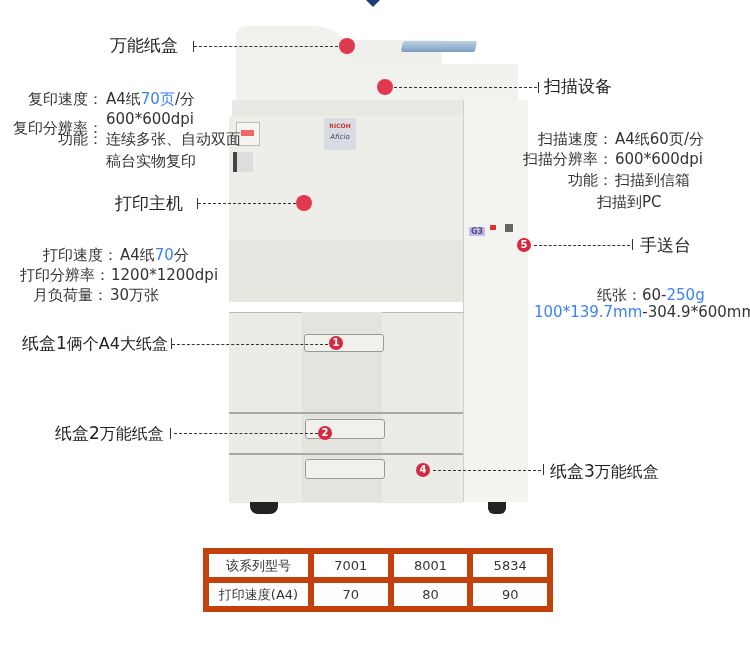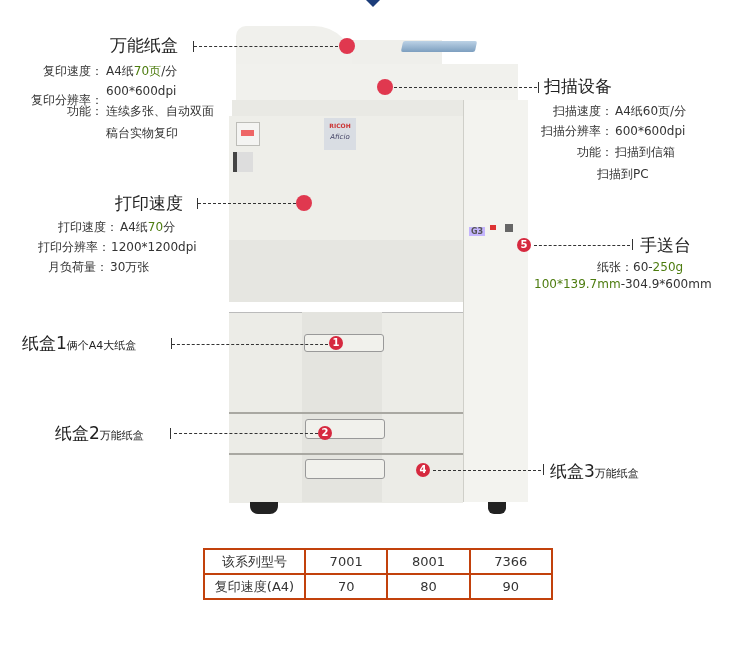--- a/index.html
+++ b/index.html
@@ -1,35 +1,35 @@
 <!DOCTYPE html>
 <html><head>
 <meta charset="utf-8">
 <style>
   html, body { margin:0; padding:0; background:#ffffff; }
   body { width:750px; height:658px; position:relative; overflow:hidden;
          font-family:"DejaVu Sans","Liberation Sans",sans-serif; color:#333; }
   .abs { position:absolute; }
-  .red { color:#4d7c0f; }
+  .red { color:#3b82f6; }
   .title { font-size:17px; color:#222; white-space:nowrap; line-height:20px; }
-  .spec { font-size:12px; color:#333; white-space:nowrap; line-height:20px; }
+  .spec { font-size:15px; color:#333; white-space:nowrap; line-height:20px;margin-top:28px; }
   .spec-r { text-align:right; }
-  .small { font-size:11px; }
+  .small { font-size:16px; }
   .dash { position:absolute; height:0; border-top:1.3px dashed #333; }
   .tick { position:absolute; width:1px; height:11px; background:#333; }
   .dot { position:absolute; width:16px; height:16px; border-radius:50%; background:#e0384f; }
   .num { position:absolute; width:14px; height:14px; border-radius:50%; background:#d6293f;
          color:#fff; font-size:10px; font-weight:bold; text-align:center; line-height:14px;
          font-family:"DejaVu Sans",sans-serif; }
   
   .pp { position:absolute; background:#ebebe6; }
   .pline { position:absolute; background:#a9a8a2; }
   table.spec-table { position:absolute; left:203px; top:548px; width:350px;
     border-collapse:collapse; font-family:"DejaVu Sans",sans-serif; font-size:13px; color:#333; }
-  table.spec-table td { border:2px solid #c2410c; height:23px; text-align:center; padding:0; }
+  table.spec-table td { border:6px solid #c2410c; height:23px; text-align:center; padding:0; }
   table.spec-table td:first-child { width:99px; }
 </style>
 </head>
 <body>
 
 <div class="abs" style="left:366px;top:0;width:0;height:0;border-left:7px solid transparent;border-right:7px solid transparent;border-top:7px solid #1c3d7a;"></div>
 
 <div>
 
   <div class="pp" style="left:236px;top:26px;width:118px;height:50px;background:#f0f0ec;border-radius:10px 40px 0 0;"></div>
@@ -88,21 +88,21 @@
 <div class="abs title" style="left:544px;top:76px;">扫描设备</div>
 
 <div class="abs spec spec-r" style="left:500px;top:101px;width:113px;">扫描速度：</div>
 <div class="abs spec" style="left:615px;top:101px;">A4纸60页/分</div>
 <div class="abs spec spec-r" style="left:500px;top:121px;width:113px;">扫描分辨率：</div>
 <div class="abs spec" style="left:615px;top:121px;">600*600dpi</div>
 <div class="abs spec spec-r" style="left:500px;top:142px;width:113px;">功能：</div>
 <div class="abs spec" style="left:615px;top:142px;">扫描到信箱</div>
 <div class="abs spec" style="left:597px;top:164px;">扫描到PC</div>
 
-<div class="abs title" style="left:115px;top:193px;">打印速度</div>
+<div class="abs title" style="left:115px;top:193px;">打印主机</div>
 <div class="tick" style="left:197px;top:198px;"></div>
 <div class="dash" style="left:198px;top:203px;width:98px;"></div>
 <div class="dot" style="left:296px;top:195px;"></div>
 
 <div class="abs spec spec-r" style="left:0;top:217px;width:118px;">打印速度：</div>
 <div class="abs spec" style="left:120px;top:217px;">
   <span>A4纸</span><span class="red">70</span><span>分</span>
 </div>
 <div class="abs spec spec-r" style="left:0;top:237px;width:110px;">打印分辨率：</div>
 <div class="abs spec red" style="left:111px;top:237px;">1200*1200dpi</div>
@@ -140,22 +140,22 @@
 <div class="abs title" style="left:550px;top:461px;">
   <span>纸盒3</span><span class="small">万能纸盒</span>
 </div>
 
 <table class="spec-table">
   <tbody>
       <tr>
     <td>该系列型号</td>
     <td>7001</td>
     <td>8001</td>
-    <td>7366</td>
+    <td>5834</td>
   </tr>
   <tr>
-    <td>复印速度(A4)</td>
+    <td>打印速度(A4)</td>
     <td>70</td>
     <td>80</td>
     <td>90</td>
   </tr>
 </tbody>
   </table>
 
 </body></html>

